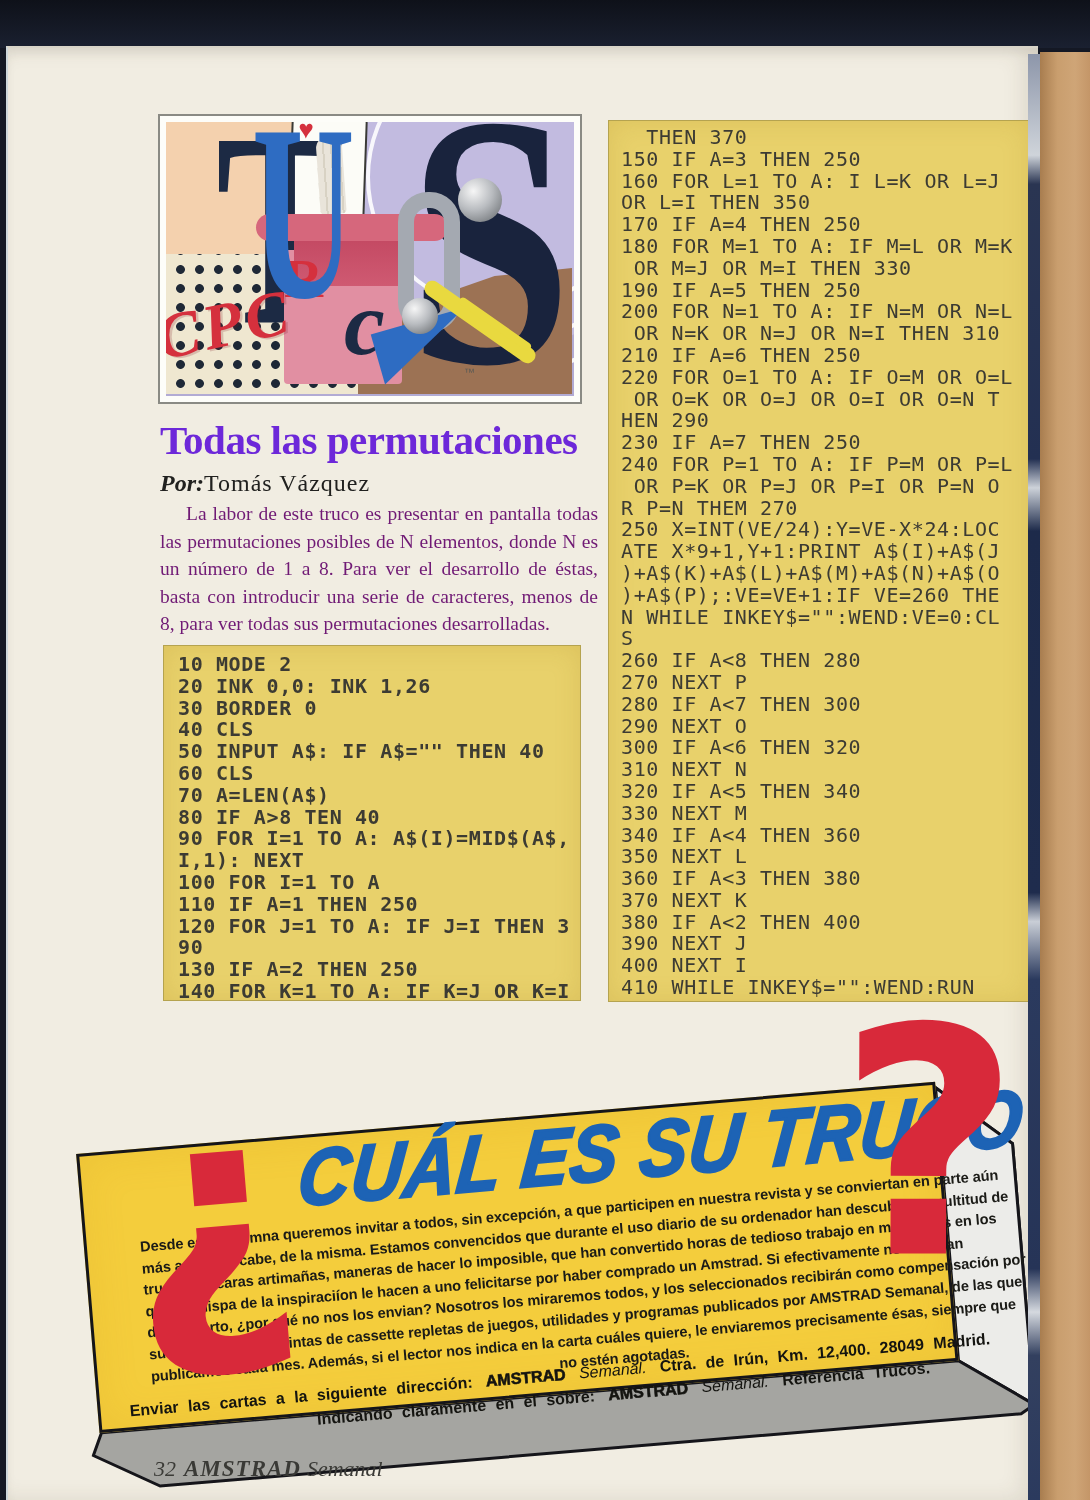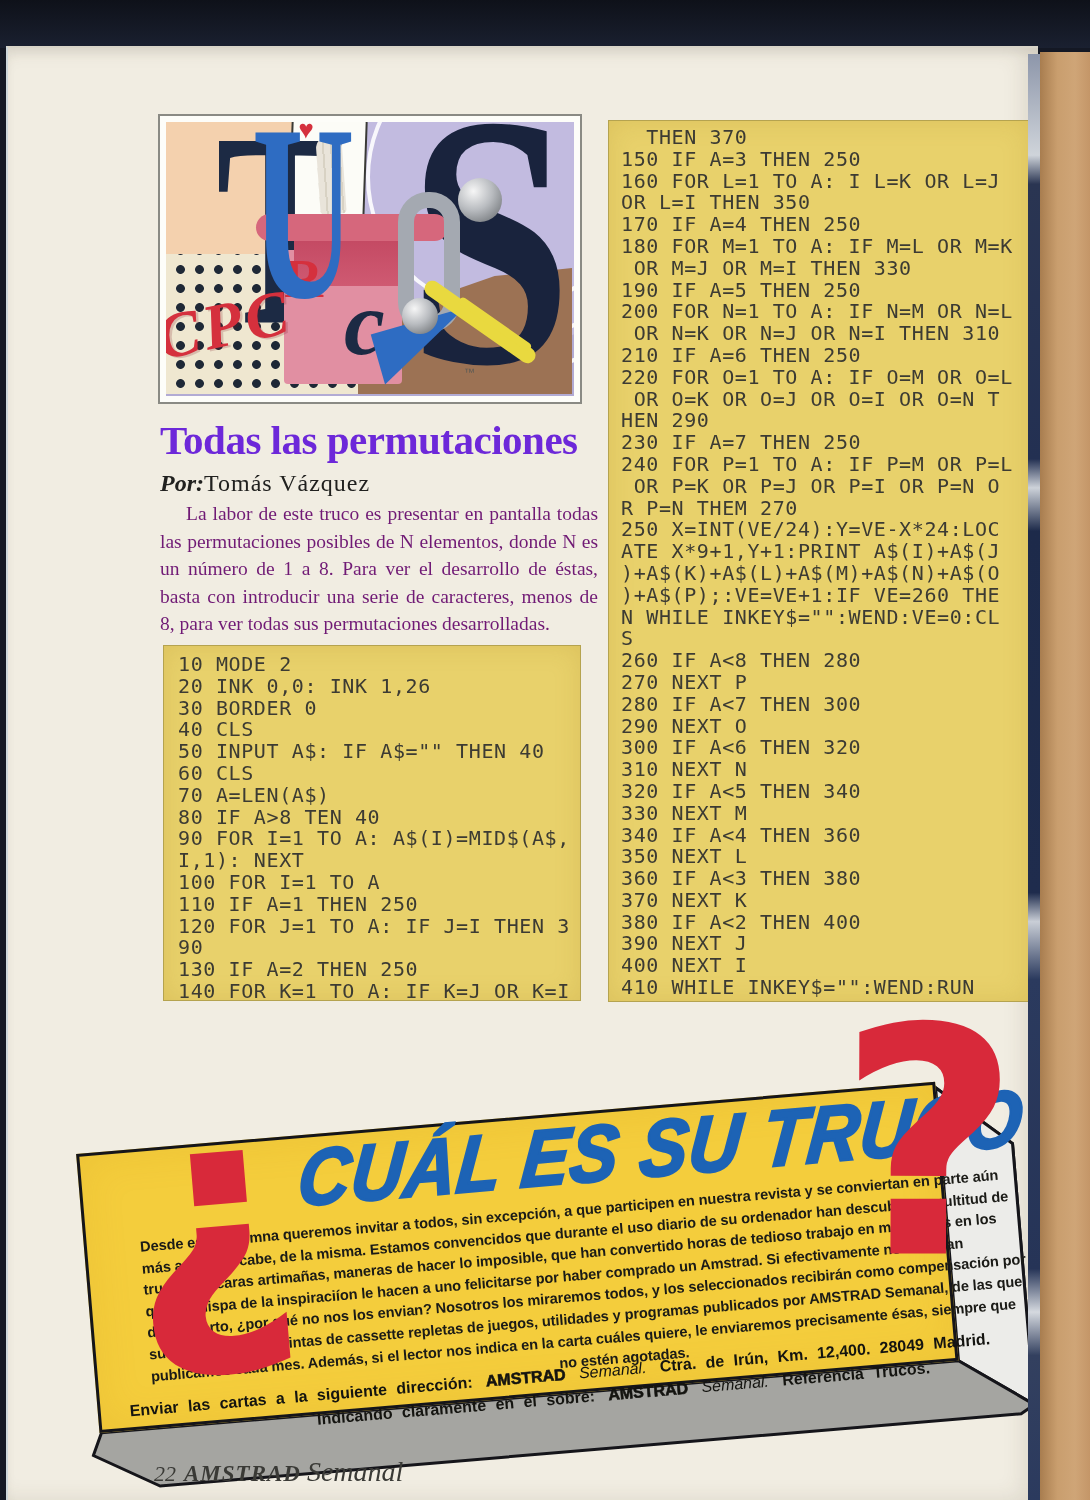--- a/index.html
+++ b/index.html
@@ -75,21 +75,21 @@
   .byline-name { font-weight:400; letter-spacing:1px; }
   .intro { position:absolute; left:152px; top:452px; width:438px; font-size:19.5px; line-height:27.6px; text-align:justify; text-indent:26px; color:#701a75; }
   
   .code-box {
     position:absolute; background:#e8d16b; border:1px solid #b5a34f;
     color:#3c3b33; font-family:"DejaVu Sans Mono",monospace;
     font-size:20px; line-height:21.8px; letter-spacing:.6px;
     white-space:pre; overflow:hidden;
     box-shadow:inset 0 0 26px rgba(160,120,30,.18);
   }
-  .code-left  { left:155px; top:597px; width:418px; height:356px; padding:8px 0 8px 14px; }
+  .code-left  { left:155px; top:597px; width:418px; height:356px; padding:8px 0 8px 14px;font-weight:bold; }
   .code-right { left:600px; top:72px;  width:421px; height:882px; padding:6px 0 4px 12px; }
   
   .banner-wrap { position:absolute; left:70px; top:1008px; width:960px; height:440px; }
   .banner-rot { position:relative; width:100%; height:100%; transform:rotate(-4.8deg); }
   .slab { position:absolute; left:0; top:0; z-index:1; }
   .banner-face { position:absolute; left:10px; top:58px; width:862px; height:280px; background:#f4cd3c; border:3px solid #15151a; z-index:2; box-shadow:inset 0 0 40px rgba(200,140,20,.15); }
   .qmark { position:absolute; font:700 300px "DejaVu Sans",sans-serif; color:#d8293a; line-height:.94; z-index:6; }
   .qmark-open  { left:52px; top:-12px; }
   .qmark-close { right:8px; top:-28px; font-size:315px; transform:rotate(5deg); }
   .banner-title {
@@ -102,21 +102,21 @@
   .banner-par .tail { margin-left:408px; }
   .addr { position:absolute; z-index:4; font:700 16px "Liberation Sans",sans-serif; color:#141410; word-spacing:5px; white-space:nowrap; }
   .addr1 { left:42px; top:310px; }
   .addr2 { left:228px; top:334px; }
   .addr .brand { -webkit-text-stroke:.6px #141410; margin:0 4px; }
   .addr .mag { font-style:italic; font-weight:400; margin-right:4px; }
   
   .footer { position:absolute; left:146px; top:1408px; font-style:italic; color:#3a3a36; }
   .f-num { font-size:22px; margin-right:8px; }
   .f-brand { font-size:23px; font-weight:700; letter-spacing:1px; margin-right:6px; }
-  .f-mag { font-size:28px; }
+  .f-mag { font-size:22px; }
 </style>
 </head>
 <body>
 
 <div class="top-bar"></div>
 
 <div class="page">
 
   <div class="logo-frame">
     <div class="logo-art">
@@ -243,18 +243,18 @@
       <div class="addr addr2">
         <span>Indicando claramente en el sobre:</span>
         <span class="brand">AMSTRAD</span>
         <span class="mag">Semanal.</span>
         <span>Referencia Trucos.</span>
       </div>
     </div>
   </div>
 
   <div class="footer">
-    <span class="f-num">22</span><span class="f-brand">AMSTRAD</span><span class="f-mag">Semanal</span>
+    <span class="f-num">32</span><span class="f-brand">AMSTRAD</span><span class="f-mag">Semanal</span>
   </div>
 </div>
 
 <div class="page-edge"></div>
 <div class="next-page"></div>
 
 </body></html>

